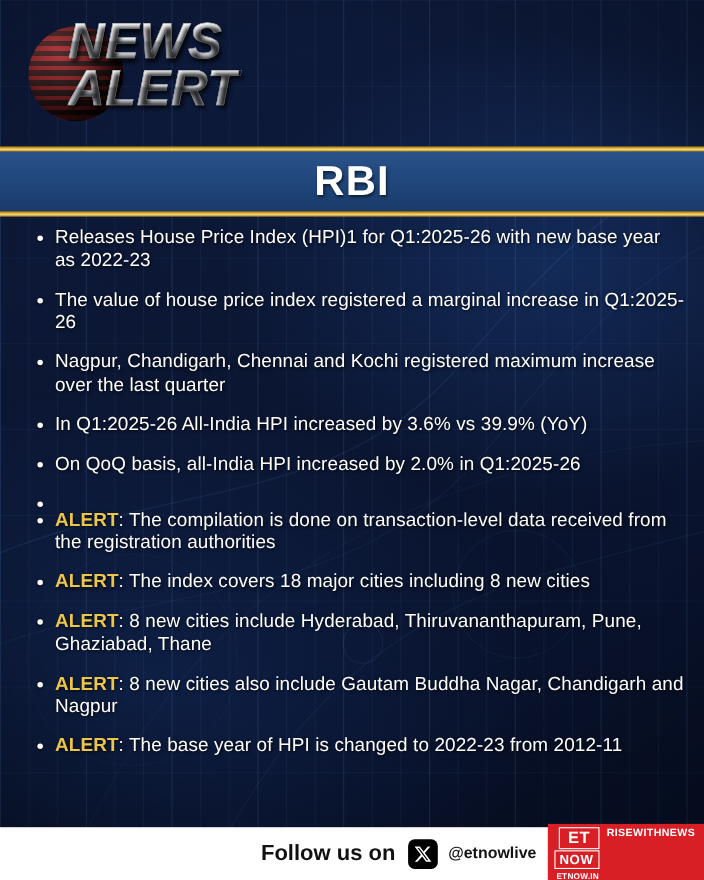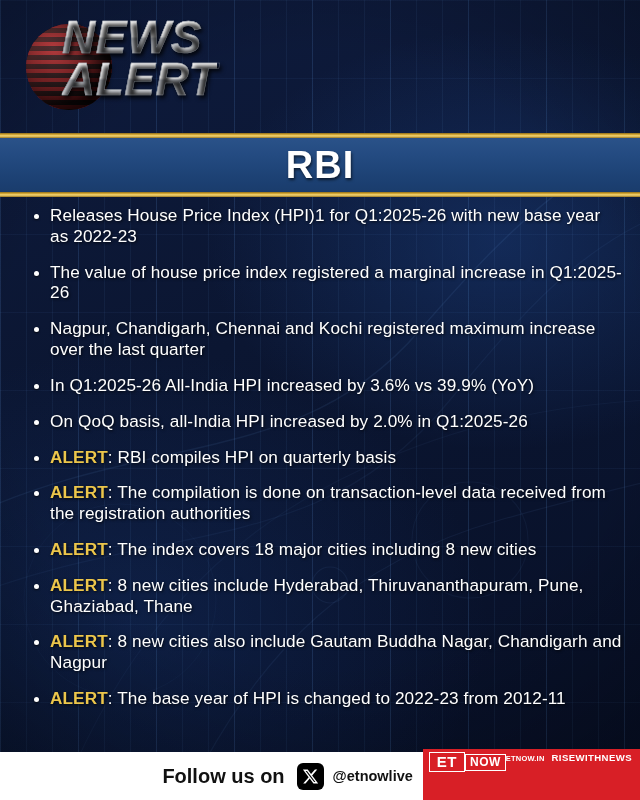--- a/index.html
+++ b/index.html
@@ -211,23 +211,23 @@
     display: flex;
     align-items: stretch;
     background: #d81f26;
     height: 48px;
     padding: 3px 8px 3px 6px;
     margin-right: 0;
     flex: 0 0 auto;
   }
   .etnow-left {
     display: flex;
-    flex-direction: row;
+    flex-direction: column;
     justify-content: center;
-    align-items: flex-start;
+    align-items: flex-end;
     margin-right: 7px;
   }
   .et-box, .now-box {
     border: 1.6px solid #ffffff;
     color: #ffffff;
     font-weight: 700;
     font-family: "Liberation Sans", sans-serif;
     line-height: 1;
     text-align: center;
   }
@@ -312,21 +312,20 @@
       <div class="bullet">
         <span class="bullet-dot"></span>
         <div class="bullet-text"><span>In Q1:2025-26 All-India HPI increased by 3.6% vs 39.9% (YoY)</span></div>
       </div>
       <div class="bullet">
         <span class="bullet-dot"></span>
         <div class="bullet-text"><span>On QoQ basis, all-India HPI increased by 2.0% in Q1:2025-26</span></div>
       </div>
       <div class="bullet">
         <span class="bullet-dot"></span>
-        <div class="bullet-text"><span class="alert-tag">ALERT</span><span>: RBI compiles HPI on quarterly basis</span></div>
       </div>
       <div class="bullet">
         <span class="bullet-dot"></span>
         <div class="bullet-text"><span class="alert-tag">ALERT</span><span>: The compilation is done on transaction-level data received from the registration authorities</span></div>
       </div>
       <div class="bullet">
         <span class="bullet-dot"></span>
         <div class="bullet-text"><span class="alert-tag">ALERT</span><span>: The index covers 18 major cities including 8 new cities</span></div>
       </div>
       <div class="bullet">

